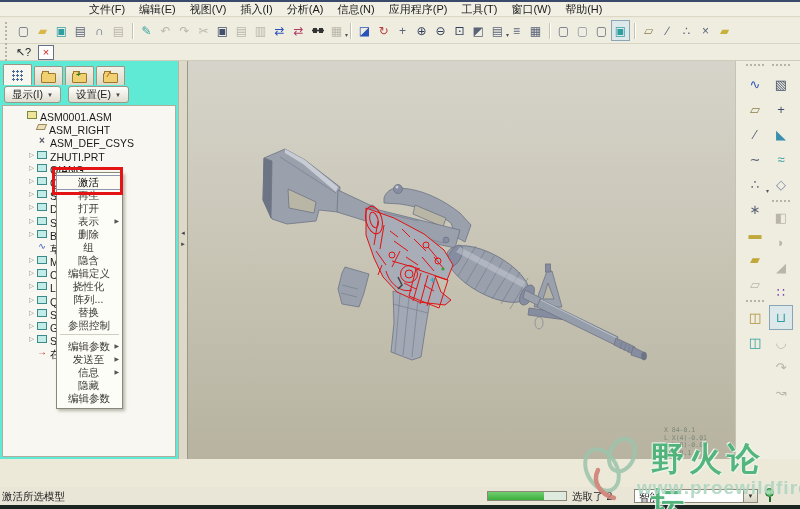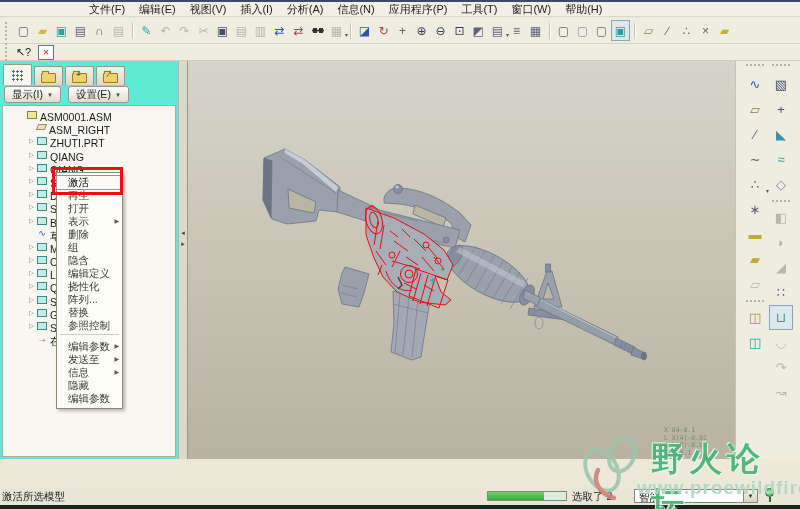--- a/index.html
+++ b/index.html
@@ -91,21 +91,21 @@
   #right-toolbar{left:735px;top:61px;width:65px;height:398px;background:#efede0;border-left:1px solid #c6c3b2;box-sizing:border-box;
     display:flex;justify-content:center;gap:2px;padding-top:3px;}
   .rt-col{display:flex;flex-direction:column;align-items:center;}
   .hgrip{width:18px;height:3px;border-top:2px dotted #b8b4a4;margin-bottom:3px;}
   #right-toolbar .tbi{width:24px;height:25px;font-size:13px;}
   #right-toolbar .tbi.divider{height:8px;width:22px;}
   #right-toolbar .tbi.divider::before{content:"";width:18px;height:1px;border-top:2px dotted #b8b4a4;}
 
   
   #context-menu{left:56px;top:172px;width:67px;background:#fdfdf8;border:1px solid #8a8878;
-    box-shadow:2px 2px 3px rgba(60,60,50,.35);z-index:20;padding:3px 0;box-sizing:border-box;}
+    box-shadow:2px 2px 3px rgba(60,60,50,.35);z-index:20;padding:3px 0;box-sizing:border-box;text-align:center;}
   .mi{position:relative;height:13px;line-height:13px;padding:0 13px 0 11px;font-size:10.5px;color:#3c3c34;white-space:nowrap;cursor:default;}
   .mi .mi-arrow{display:none;position:absolute;right:3px;top:3px;font-size:6px;color:#555;line-height:1;}
   .mi.has-arrow .mi-arrow{display:block;}
   .mi.selected{outline:1px solid #8e96ad;background:#fbfbf4;color:#000;}
   .mi.sep{height:2px;padding:0;margin:2px 3px 3px 3px;border-top:1px solid #d0cec0;}
   #annotation-box{left:52px;top:167px;width:71px;height:28px;border:3px solid var(--ann-red);z-index:30;box-sizing:border-box;}
 
   
   #msgbar{left:0;top:459px;width:800px;height:28px;background:#f5f3e7;border-top:1px solid #b8b5a5;box-sizing:border-box;}
   #msgbar .msg-box{position:absolute;left:4px;top:3px;right:20px;bottom:3px;border:1px solid #c6c3b3;border-right:none;background:#f5f3e7;}
@@ -364,20 +364,25 @@
     <div id="tree">
         <div class="trow ic-asm" style="padding-left: 4px;">
     <span class="exp">▷</span>
     <span class="ticon"></span>
     <span class="tlabel">ASM0001.ASM</span>
   </div>
         <div class="trow ic-plane" style="padding-left: 14px;">
     <span class="exp">▷</span>
     <span class="ticon"></span>
     <span class="tlabel">ASM_RIGHT</span>
+  </div>
+        <div class="trow ic-csys" style="padding-left: 14px;">
+    <span class="exp">▷</span>
+    <span class="ticon"></span>
+    <span class="tlabel">ASM_DEF_CSYS</span>
   </div>
         <div class="trow has-exp ic-part" style="padding-left: 14px;">
     <span class="exp">▷</span>
     <span class="ticon"></span>
     <span class="tlabel">ZHUTI.PRT</span>
   </div>
         <div class="trow has-exp ic-part" style="padding-left: 14px;">
     <span class="exp">▷</span>
     <span class="ticon"></span>
     <span class="tlabel">QIANG</span>

